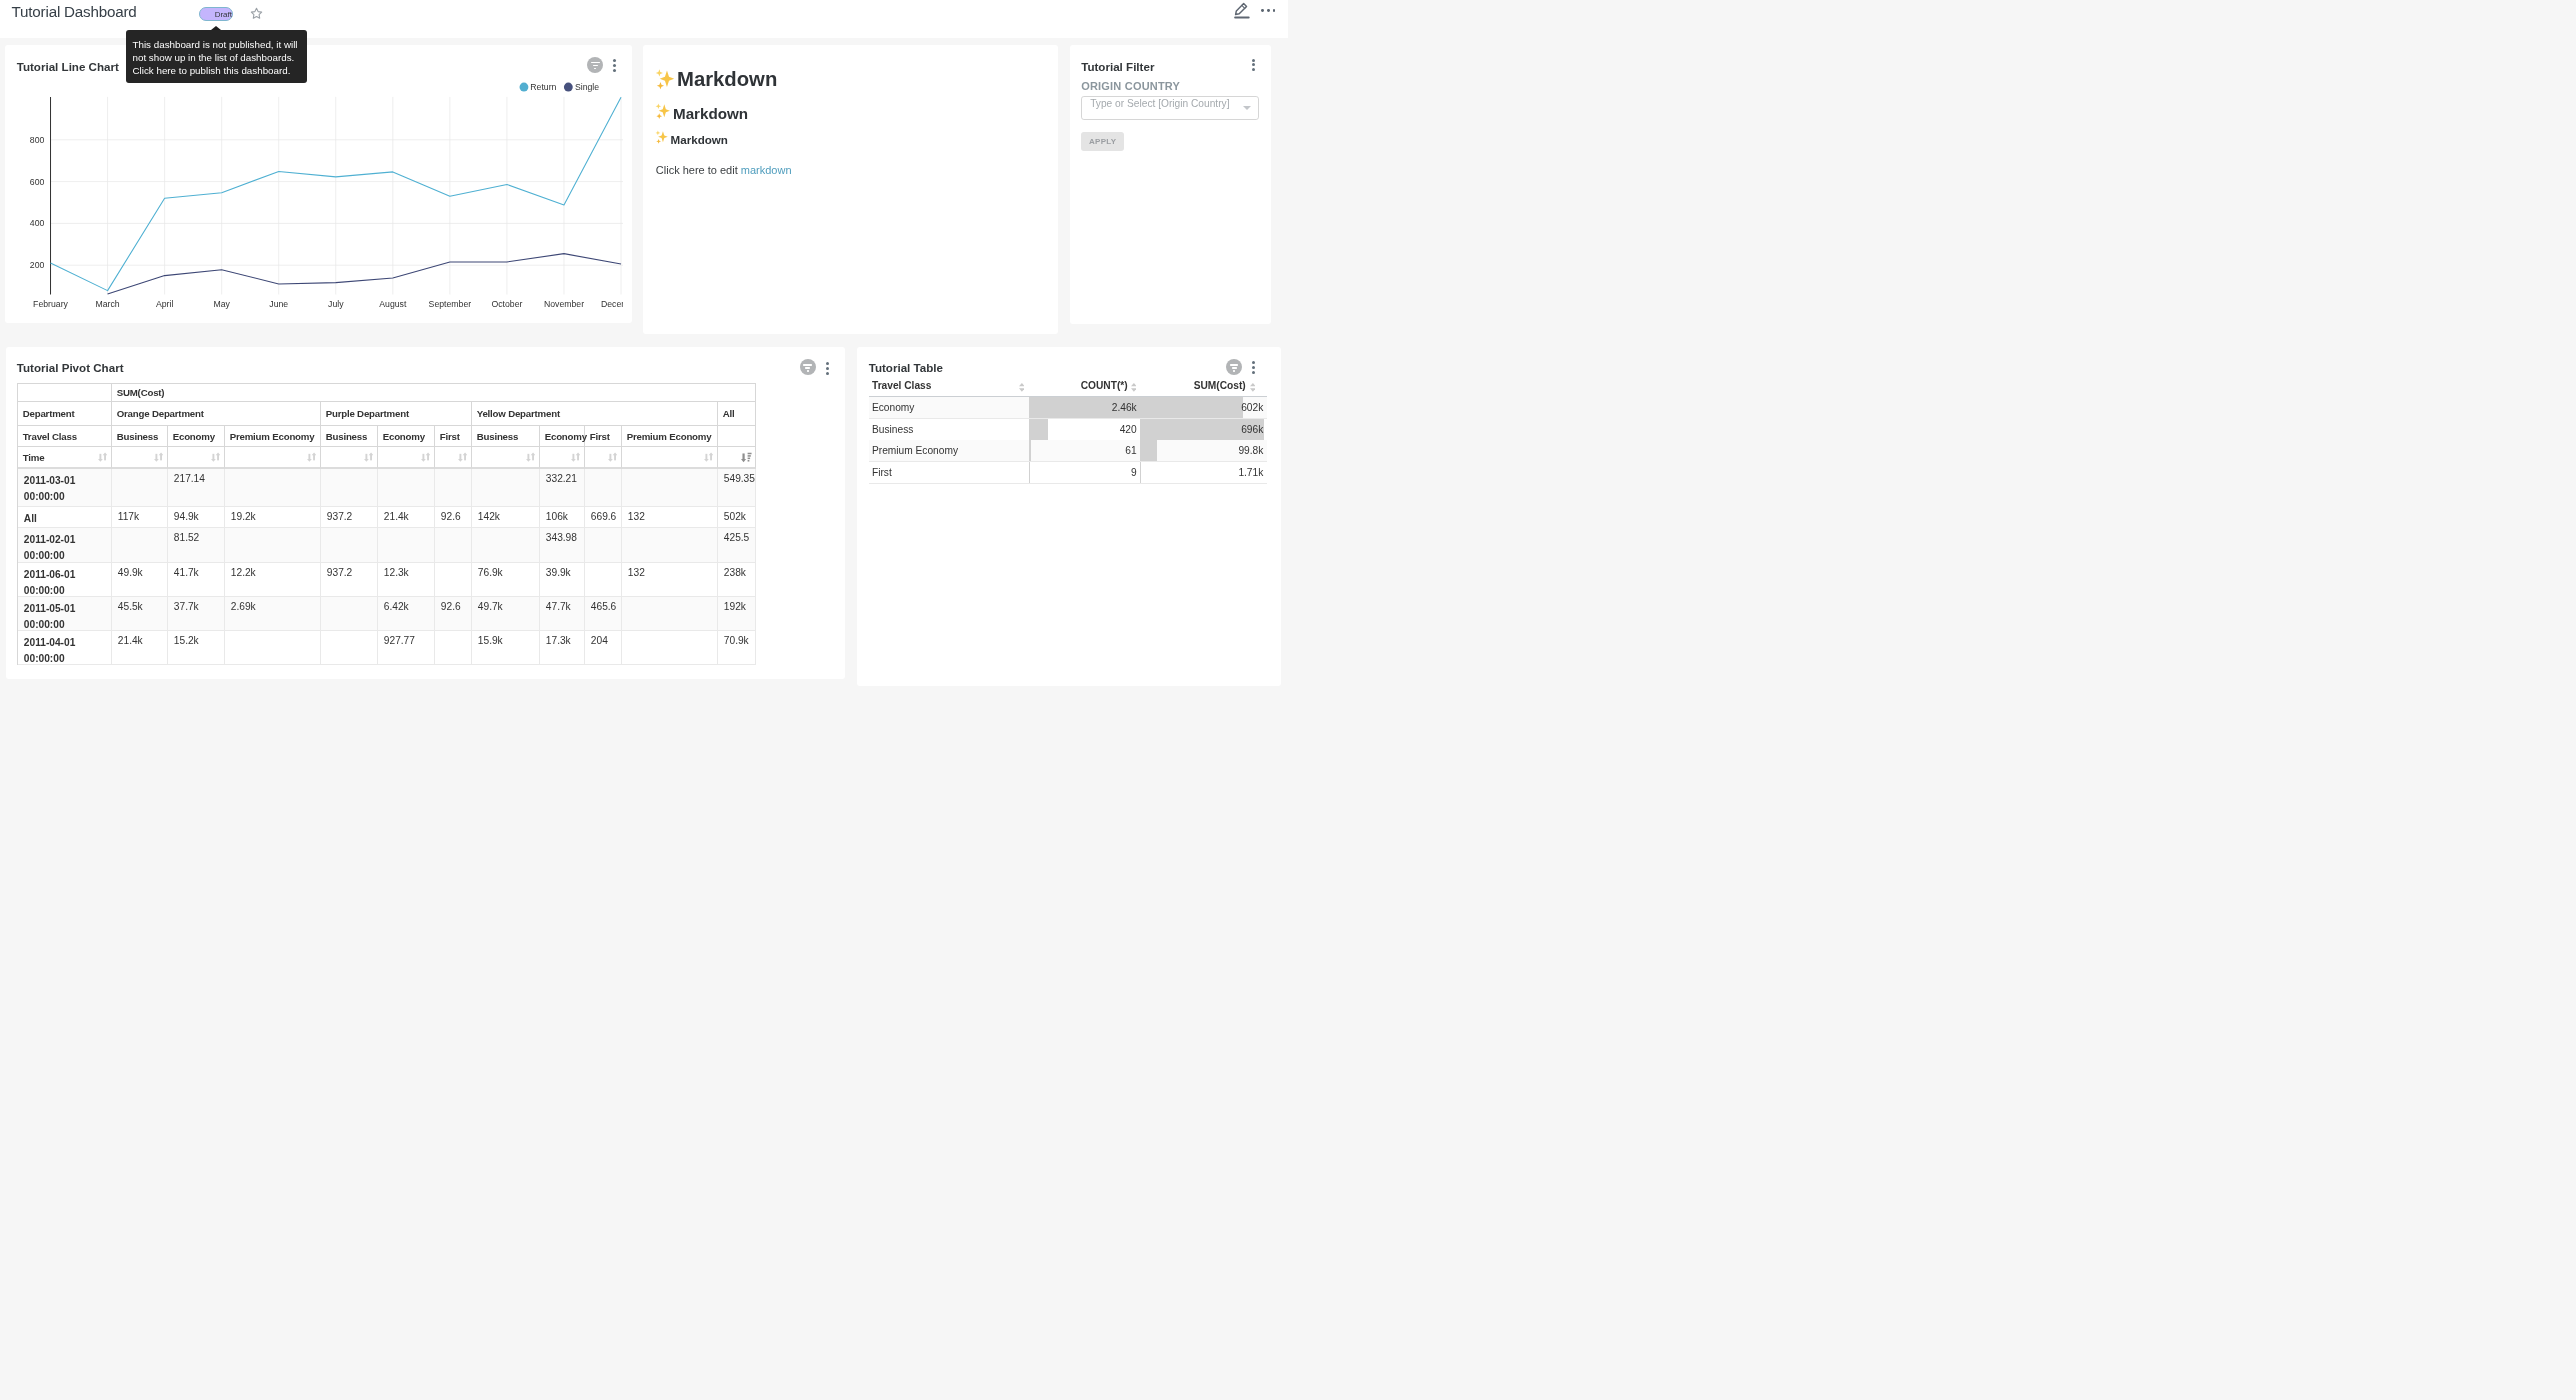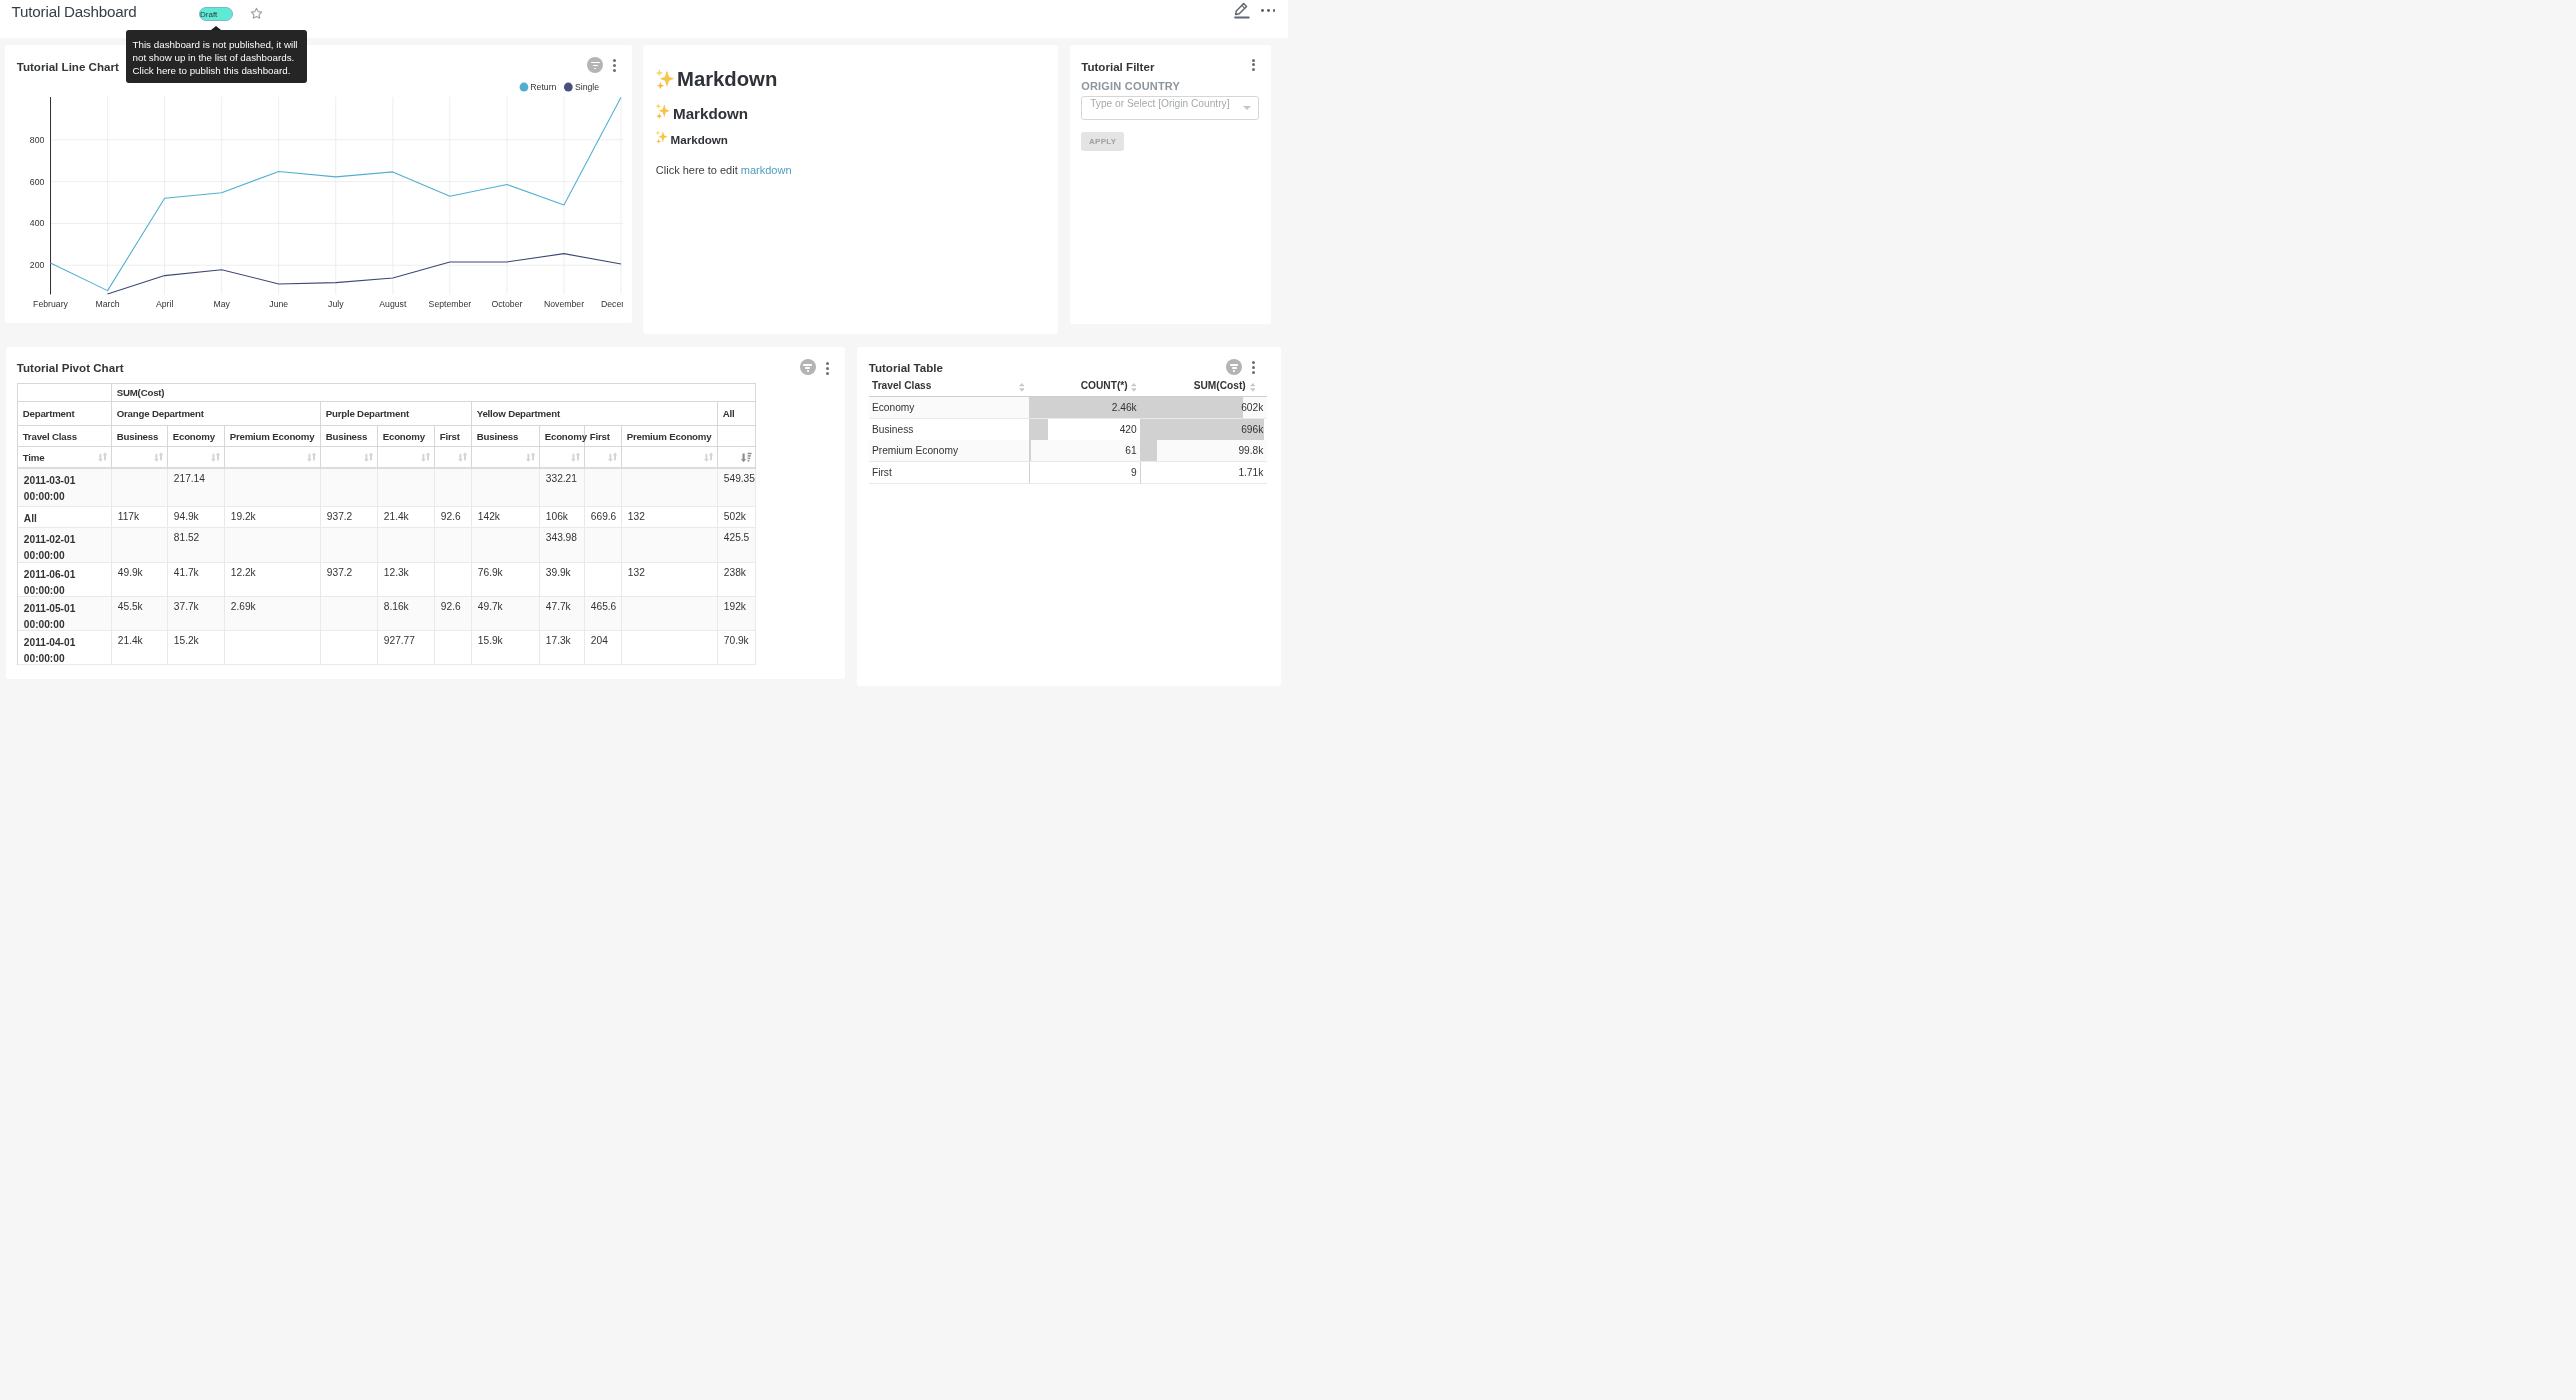--- a/index.html
+++ b/index.html
@@ -1,20 +1,20 @@
 <!DOCTYPE html>
 <html style="font-size:11.6px"><head>
 <meta charset="utf-8">
 <style>
   * { margin:0; padding:0; box-sizing:border-box; }
   html,body { width:1288px; height:700px; overflow:hidden; }
   body { font-family:"Liberation Sans", sans-serif; background:#f6f6f6; position:relative; }
   .hdr { position:absolute; left:0; top:0; width:1288px; height:38px; background:#fff; }
   .title { position:absolute; left:11.6px; top:2.9px; font-size:15.2px; font-weight:500; color:#363f47; letter-spacing:-0.2px; }
-  .pill { position:absolute; left:199px; top:6.5px; width:34px; height:14.4px; background:#5eead4; border:0.7px solid #7fb6cf; border-radius:7.3px; font-size:8px; color:#32373b; text-align:left; line-height:13px; }
+  .pill { position:absolute; left:199px; top:6.5px; width:34px; height:14.4px; background:#c4b5fd; border:0.7px solid #7fb6cf; border-radius:7.3px; font-size:8px; color:#32373b; text-align:right; line-height:13px; }
   .card { position:absolute; background:#fff; border-radius:2.9px; }
   .ctitle { position:absolute; font-size:11.6px; font-weight:700; color:#323639; }
   .kebab { position:absolute; width:2.9px; }
   .kebab i { display:block; width:3px; height:3px; border-radius:50%; background:#63707b; margin-bottom:1.9px; }
   .fcircle { position:absolute; width:16.3px; height:16.3px; border-radius:50%; background:#b2b4b6; }
   .fcircle i { display:block; background:#fff; height:1.5px; border-radius:0.7px; margin:0 auto; }
   .fcircle .b1 { width:8.7px; margin-top:5.1px; }
   .fcircle .b2 { width:5.1px; margin-top:1.6px; }
   .fcircle .b3 { width:2.2px; margin-top:1.6px; }
   .tooltip { position:absolute; left:126px; top:30px; width:181px; height:53px; background:rgba(20,20,20,0.93); border-radius:2.9px; color:#fdfdfd; font-size:9.8px; line-height:13px; padding:8.4px 4.4px 0 6.5px; z-index:50; }
@@ -306,21 +306,21 @@
       <div class="pd">76.9k</div>
       <div class="pd">39.9k</div>
       <div class="pd"></div>
       <div class="pd">132</div>
       <div class="pd">238k</div>
       <div class="pd alt rh">2011-05-01<br>00:00:00</div>
       <div class="pd alt">45.5k</div>
       <div class="pd alt">37.7k</div>
       <div class="pd alt">2.69k</div>
       <div class="pd alt"></div>
-      <div class="pd alt">8.16k</div>
+      <div class="pd alt">6.42k</div>
       <div class="pd alt">92.6</div>
       <div class="pd alt">49.7k</div>
       <div class="pd alt">47.7k</div>
       <div class="pd alt">465.6</div>
       <div class="pd alt"></div>
       <div class="pd alt">192k</div>
       <div class="pd rh">2011-04-01<br>00:00:00</div>
       <div class="pd">21.4k</div>
       <div class="pd">15.2k</div>
       <div class="pd"></div>

